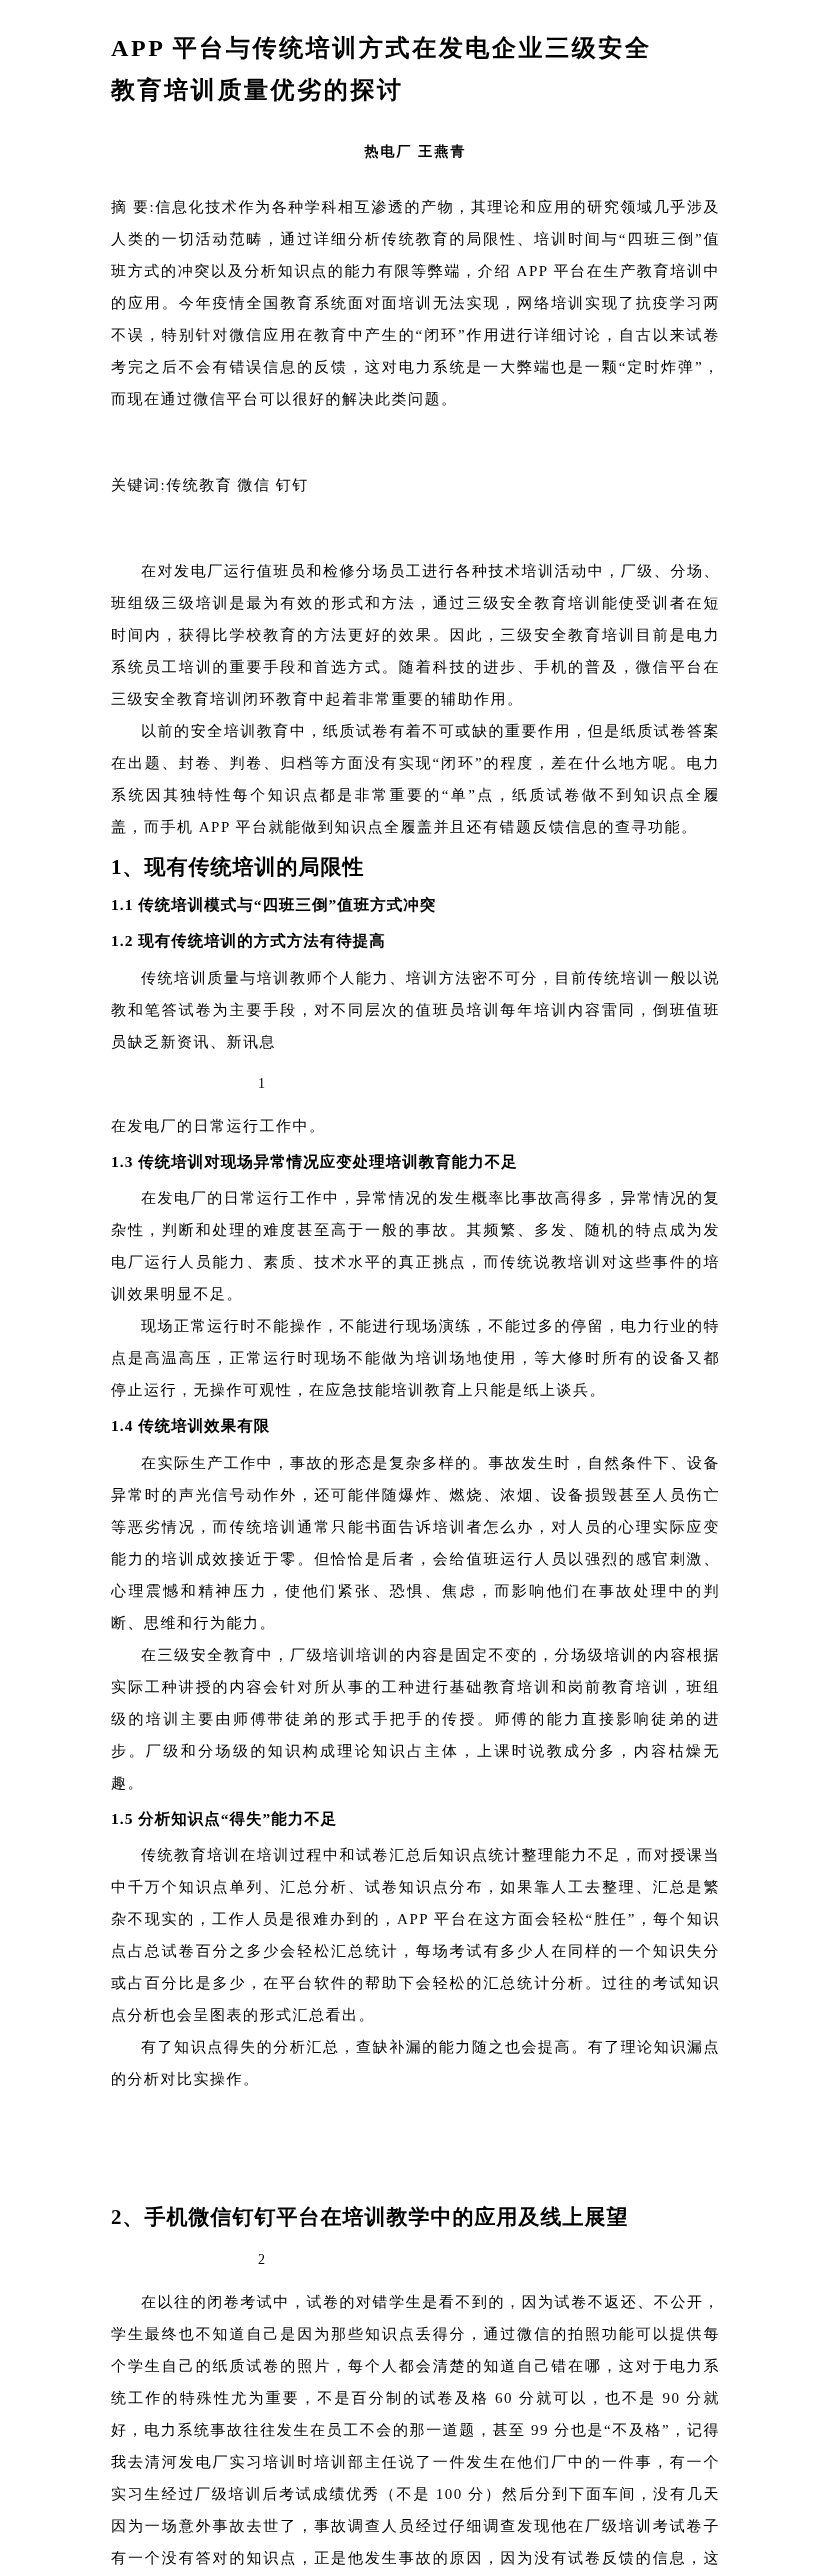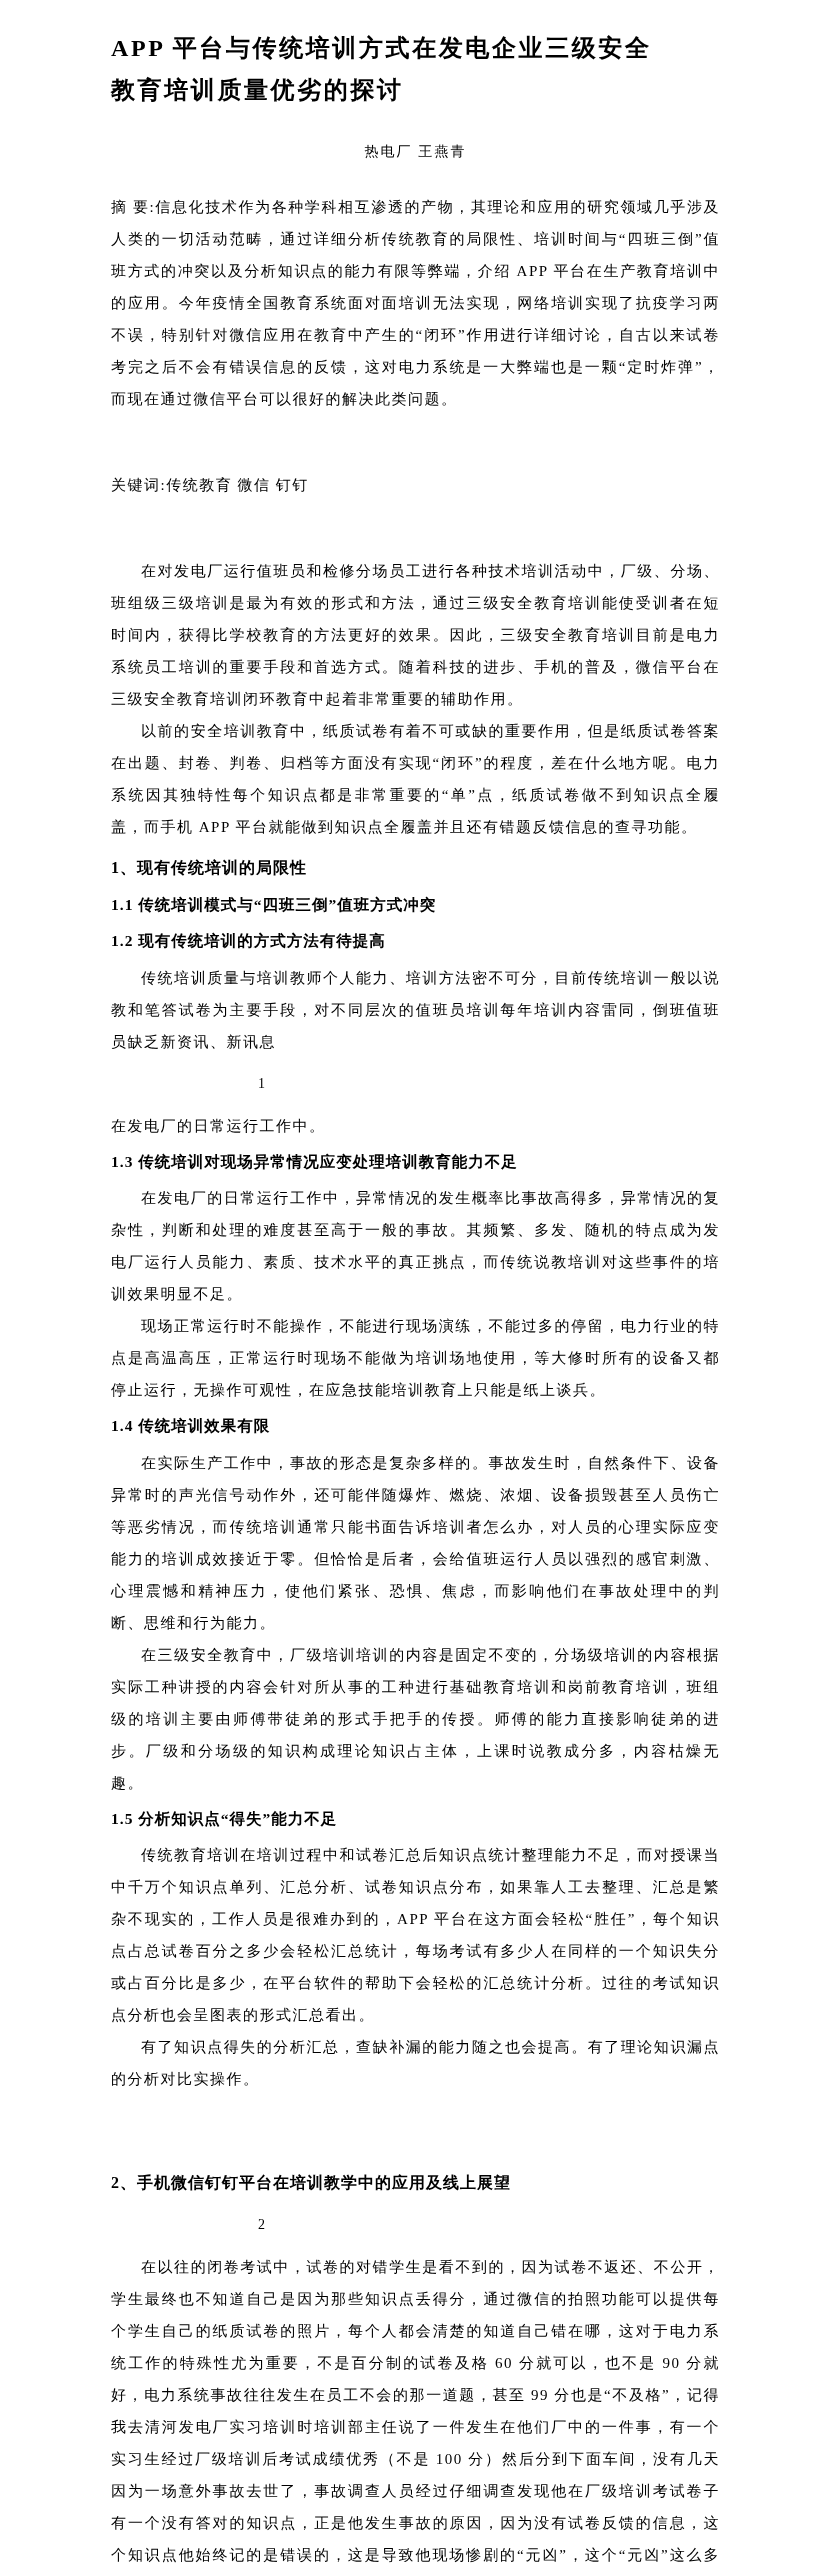--- a/index.html
+++ b/index.html
@@ -23,50 +23,51 @@
     text-align:left;
     letter-spacing:2.6px;
     margin:0;
   }
   .author{
     text-align:center;
     font-size:14px;
     letter-spacing:2.1px;
     margin-top:32px;
     margin-bottom:30px;
+    font-weight:bold;
   }
   .para{
     font-size:15px;
     line-height:32px;
     letter-spacing:1.5px;
     text-align:justify;
     margin:0;
   }
   .indent{ text-indent:2em; }
   .label{ font-weight:normal; }
   .h1{
-    font-size:16px;
+    font-size:21px;
     font-weight:bold;
     line-height:33px;
     letter-spacing:1px;
     margin:8.2px 0 5.2px 0;
   }
   .h2{
     font-size:15.5px;
     font-weight:bold;
     line-height:32px;
     letter-spacing:1px;
     margin:4.1px 0;
   }
   .pagenum{
     font-size:14px;
     line-height:31px;
     margin:10.3px 0 11.3px 147px; 
   }
-  .gap-lg{ margin-top:71px; }
+  .gap-lg{ margin-top:106px; }
   .gap-md{ margin-top:54px; }
 </style>
 </head>
 <body>
 
 <div class="doc">
   <div class="content">
     <h1 class="title">
       <span>APP 平台与传统培训方式在发电企业三级安全</span><br>
       <span>教育培训质量优劣的探讨</span>

